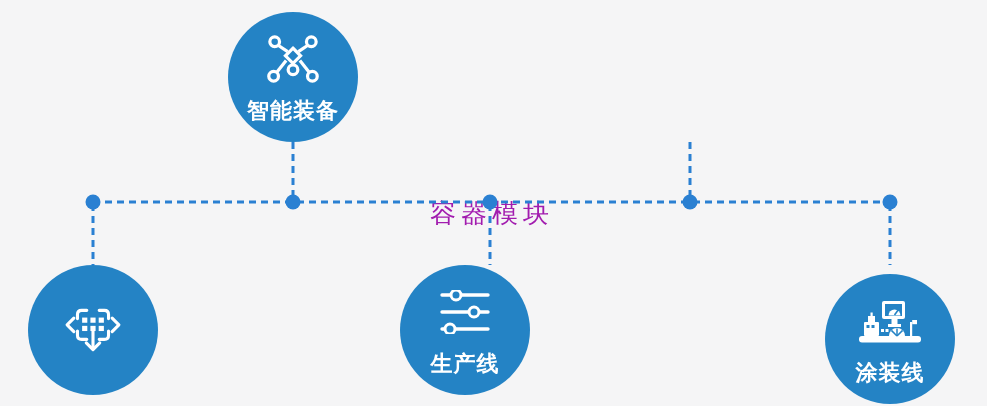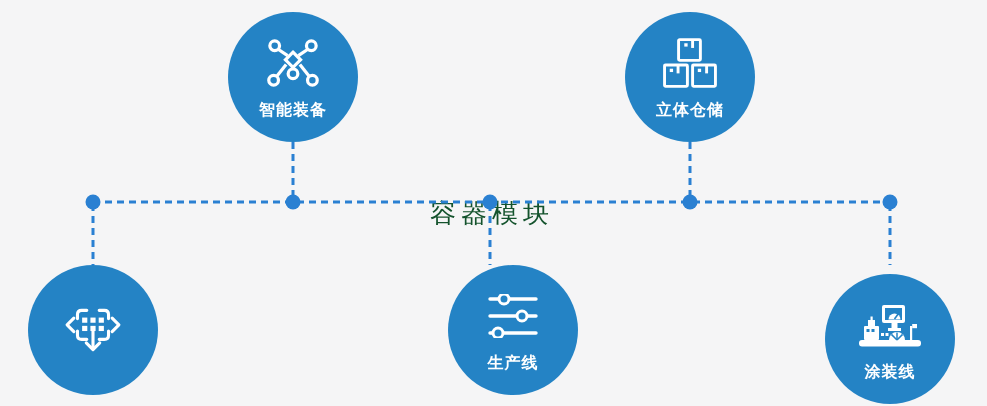--- a/index.html
+++ b/index.html
@@ -7,38 +7,38 @@
   body {
     background:#f5f5f6;
     font-family:"Liberation Sans","DejaVu Sans",sans-serif;
     position:relative;
     overflow:hidden;
   }
   .stage { position:absolute; inset:0; }
   .watermark {
     position:absolute; left:492px; top:213px;
     transform:translate(-50%,-50%);
-    font-size:26px; color:#14532d; letter-spacing:5px;
+    font-size:26px; color:#a21caf; letter-spacing:5px;
     z-index:0; white-space:nowrap; user-select:none;
   }
   .connectors { position:absolute; left:0; top:0; z-index:1; }
   .node {
     position:absolute; width:130px; height:130px; border-radius:50%;
     background:#2483c5; z-index:2;
     display:flex; flex-direction:column; align-items:center; justify-content:center;
   }
   .node .icon { height:60px; display:flex; align-items:center; justify-content:center; }
   .node .label {
-    color:#ffffff; font-size:16px; font-weight:bold; letter-spacing:1px;
+    color:#ffffff; font-size:22px; font-weight:bold; letter-spacing:1px;
     margin-top:7px; white-space:nowrap;
   }
   #node-0 { left:228px; top:12px; }
   #node-1 { left:625px; top:12px; }
   #node-2 { left:28px;  top:265px; }
-  #node-3 { left:448px; top:265px; }
+  #node-3 { left:400px; top:265px; }
   #node-4 { left:825px; top:274px; }
 </style>
 </head>
 <body>
 
 <div class="stage">
 
   <div class="watermark">容器模块</div>
 
   <svg class="connectors" width="987" height="406" viewBox="0 0 987 406">
@@ -71,38 +71,20 @@
         <path d="M12.2 10.2 L21 16.2"></path>
         <path d="M39.8 10.2 L31 16.2"></path>
         <path d="M10.8 35.5 L19.6 24.5"></path>
         <path d="M41.2 35.5 L32.4 24.5"></path>
         <path d="M26 27 L26 28.5"></path>
       </svg>
     </span>
     <span class="label">智能装备</span>
   </div>
 
-  <div class="node" id="node-1">
-    <span class="icon">
-      <svg width="54" height="50" viewBox="0 0 52 48" fill="none" stroke="#ffffff" stroke-width="2.8">
-        <rect x="15" y="1.5" width="21" height="20" rx="1"></rect>
-        <rect x="1.5" y="26" width="22" height="20.5" rx="1"></rect>
-        <rect x="28.5" y="26" width="22" height="20.5" rx="1"></rect>
-        <path d="M28.5 1.5 V9.5"></path>
-        <path d="M14.5 26 V34"></path>
-        <path d="M42 26 V34"></path>
-        <g fill="#ffffff" stroke="none">
-          <rect x="20.5" y="5" width="3.2" height="3.2"></rect>
-          <rect x="6.5" y="29.5" width="3.2" height="3.2"></rect>
-          <rect x="33.5" y="29.5" width="3.2" height="3.2"></rect>
-        </g>
-      </svg>
-    </span>
-    <span class="label">立体仓储</span>
-  </div>
 
   <div class="node" id="node-2">
     <span class="icon">
       <svg width="58" height="54" viewBox="0 0 56 52" fill="none" stroke="#ffffff" stroke-width="3" stroke-linecap="round" stroke-linejoin="round">
         <path d="M13 15 V11 Q13 7 17 7 H22"></path>
         <path d="M34 7 H39 Q43 7 43 11 V15"></path>
         <path d="M43 27 V31 Q43 35 39 35 H34"></path>
         <path d="M22 35 H17 Q13 35 13 31 V27"></path>
         <g fill="#ffffff" stroke="none">
           <rect x="17.5" y="14" width="5" height="5"></rect>

